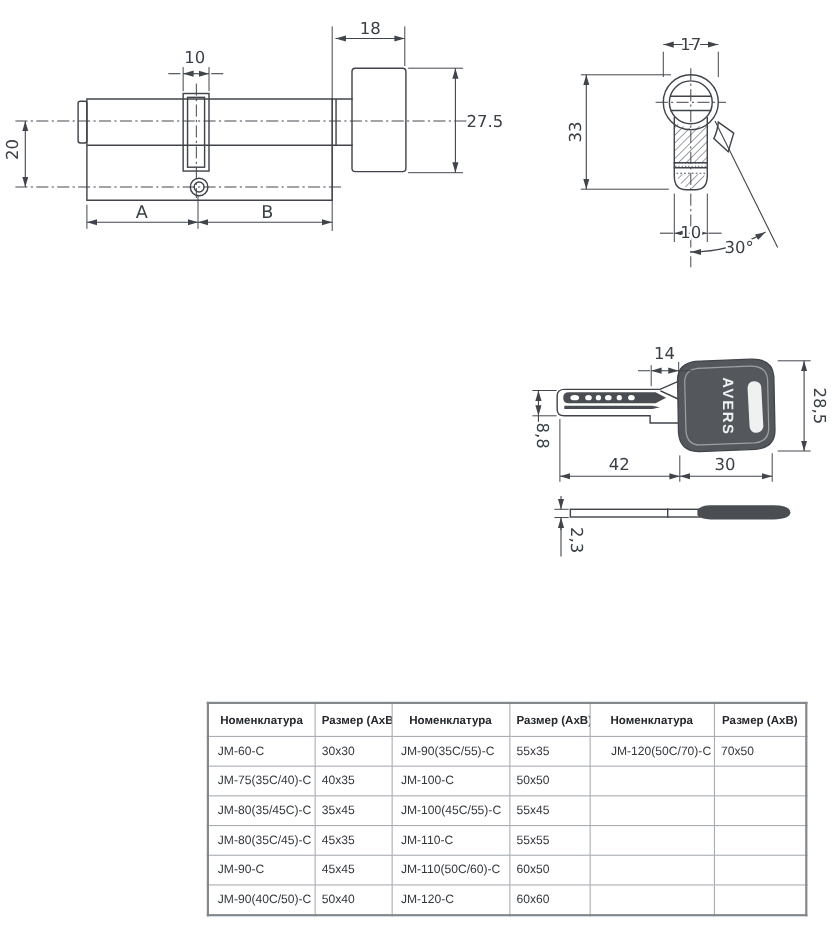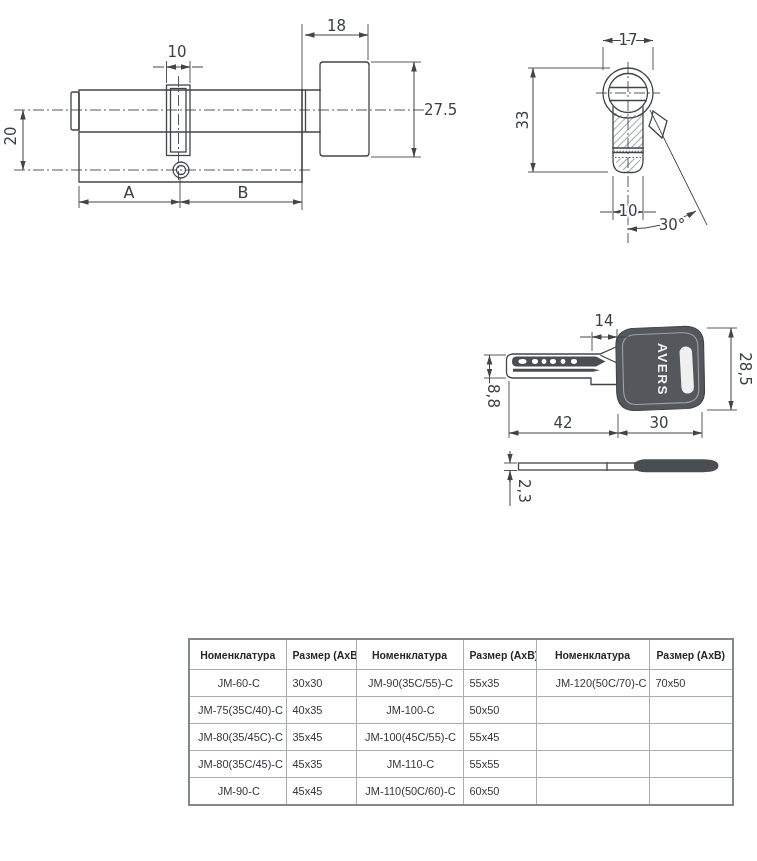--- a/index.html
+++ b/index.html
@@ -16,21 +16,21 @@
            text-anchor:middle;}
   svg text.big{font-size:16px;}
   svg text.start{text-anchor:start;}
   svg text.avers{font-family:"Liberation Sans",sans-serif;font-weight:bold;font-size:13.5px;
            fill:#eef0f1;stroke:none;letter-spacing:1.5px;}
   .spec{position:absolute;left:188px;top:638px;width:544px;border-collapse:collapse;
         table-layout:fixed;font-size:11px;color:#33373c;border:2px solid #83888d;}
   .spec th,.spec td{border:1px solid #a9adb2;height:26px;padding:0 6px;overflow:hidden;
         white-space:nowrap;}
   .spec th{height:29px;font-size:10.5px;font-weight:bold;color:#24272b;text-align:center;}
-  .spec td.name{text-align:center;padding-left:8px;}
+  .spec td.name{text-align:left;padding-left:8px;}
   .spec td.size{text-align:left;}
   .spec td.cname{text-align:right;padding:0 2px;}
 </style>
 </head>
 <body>
 
 <div id="page">
 
 <svg style="left:0;top:0" width="460" height="240" viewBox="0 0 460 240">
   <defs>
@@ -238,16 +238,24 @@
     <td class="size"></td>
   </tr>
   <tr>
     <td class="name">JM-90-C</td>
     <td class="size">45x45</td>
     <td class="name">JM-110(50C/60)-C</td>
     <td class="size">60x50</td>
     <td class="cname"></td>
     <td class="size"></td>
   </tr>
+  <tr>
+    <td class="name">JM-90(40C/50)-C</td>
+    <td class="size">50x40</td>
+    <td class="name">JM-120-C</td>
+    <td class="size">60x60</td>
+    <td class="cname"></td>
+    <td class="size"></td>
+  </tr>
 </tbody>
     </table>
 
 </div>
 
 </body></html>

